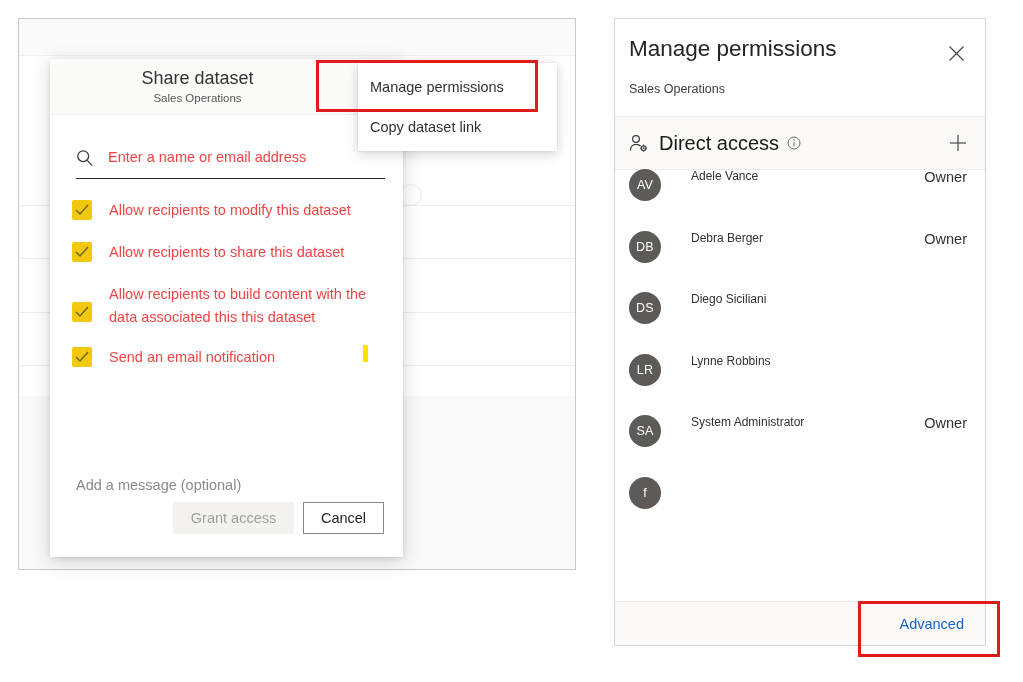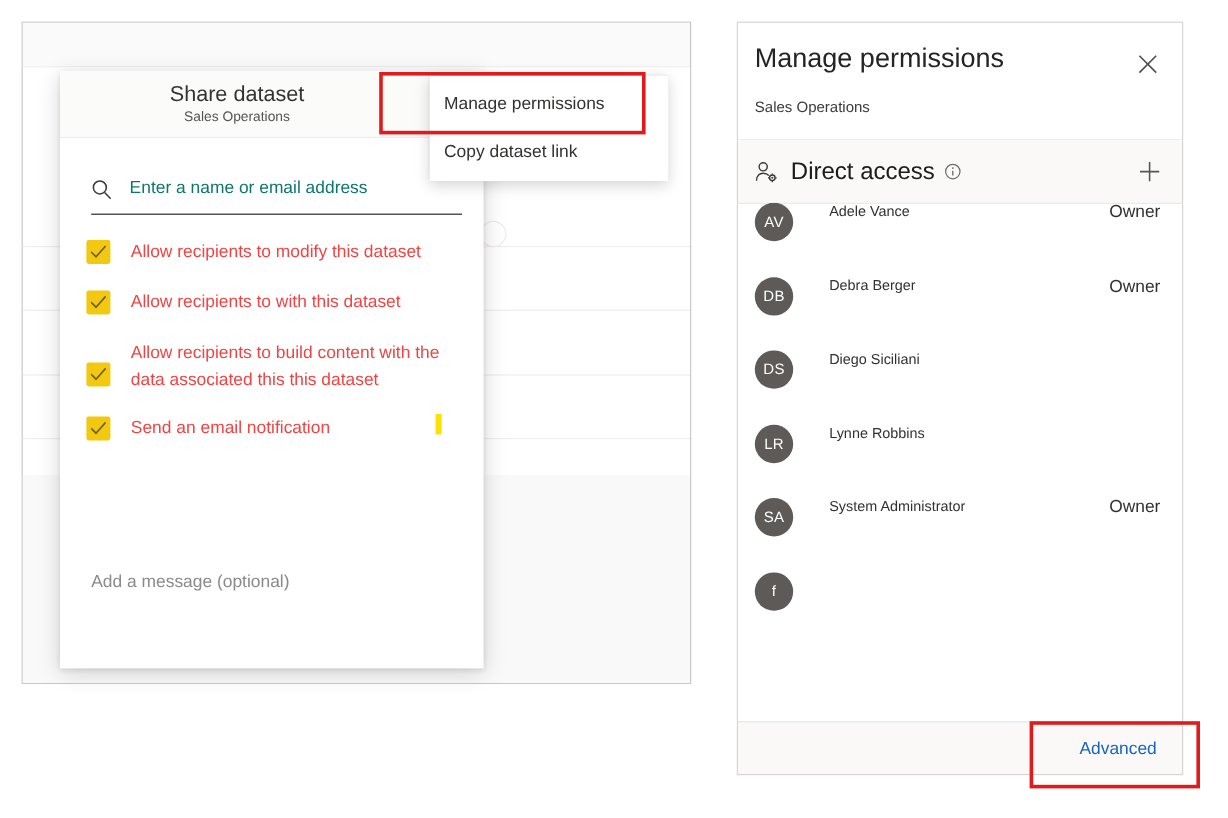--- a/index.html
+++ b/index.html
@@ -121,21 +121,21 @@
     left: 0;
     top: 6px;
     width: 18px;
     height: 18px;
   }
   .search-placeholder {
     position: absolute;
     left: 32px;
     top: 6px;
     font-size: 14.5px;
-    color: #0f766e;
+    color: #ef4444;
   }
 
   .check-list {
     position: absolute;
     left: 22px;
     top: 140px;
     width: 320px;
   }
   .check-item {
     position: relative;
@@ -410,21 +410,21 @@
         </span>
         <span class="check-label">Allow recipients to modify this dataset</span>
       </div>
 
       <div class="check-item">
         <span class="cbox">
           <svg width="14" height="12" viewBox="0 0 14 12">
             <polyline points="1,6 5,10 13,1" fill="none" stroke="#70621a" stroke-width="1.4"></polyline>
           </svg>
         </span>
-        <span class="check-label">Allow recipients to with this dataset</span>
+        <span class="check-label">Allow recipients to share this dataset</span>
       </div>
 
       <div class="check-item two-line">
         <span class="cbox">
           <svg width="14" height="12" viewBox="0 0 14 12">
             <polyline points="1,6 5,10 13,1" fill="none" stroke="#70621a" stroke-width="1.4"></polyline>
           </svg>
         </span>
         <span class="check-label">Allow recipients to build content with the data associated this this dataset</span>
       </div>
@@ -435,20 +435,24 @@
             <polyline points="1,6 5,10 13,1" fill="none" stroke="#70621a" stroke-width="1.4"></polyline>
           </svg>
         </span>
         <span class="check-label">Send an email notification</span>
       </div>
 
     </div>
 
     <div class="msg-placeholder">Add a message (optional)</div>
 
+    <div class="dlg-buttons">
+      <div class="btn btn-disabled">Grant access</div>
+      <div class="btn btn-secondary">Cancel</div>
+    </div>
 
   </div>
 
   <div class="yellow-mark"></div>
 
   <div class="ctx-menu">
     <div class="ctx-item">Manage permissions</div>
     <div class="ctx-item">Copy dataset link</div>
   </div>
 

